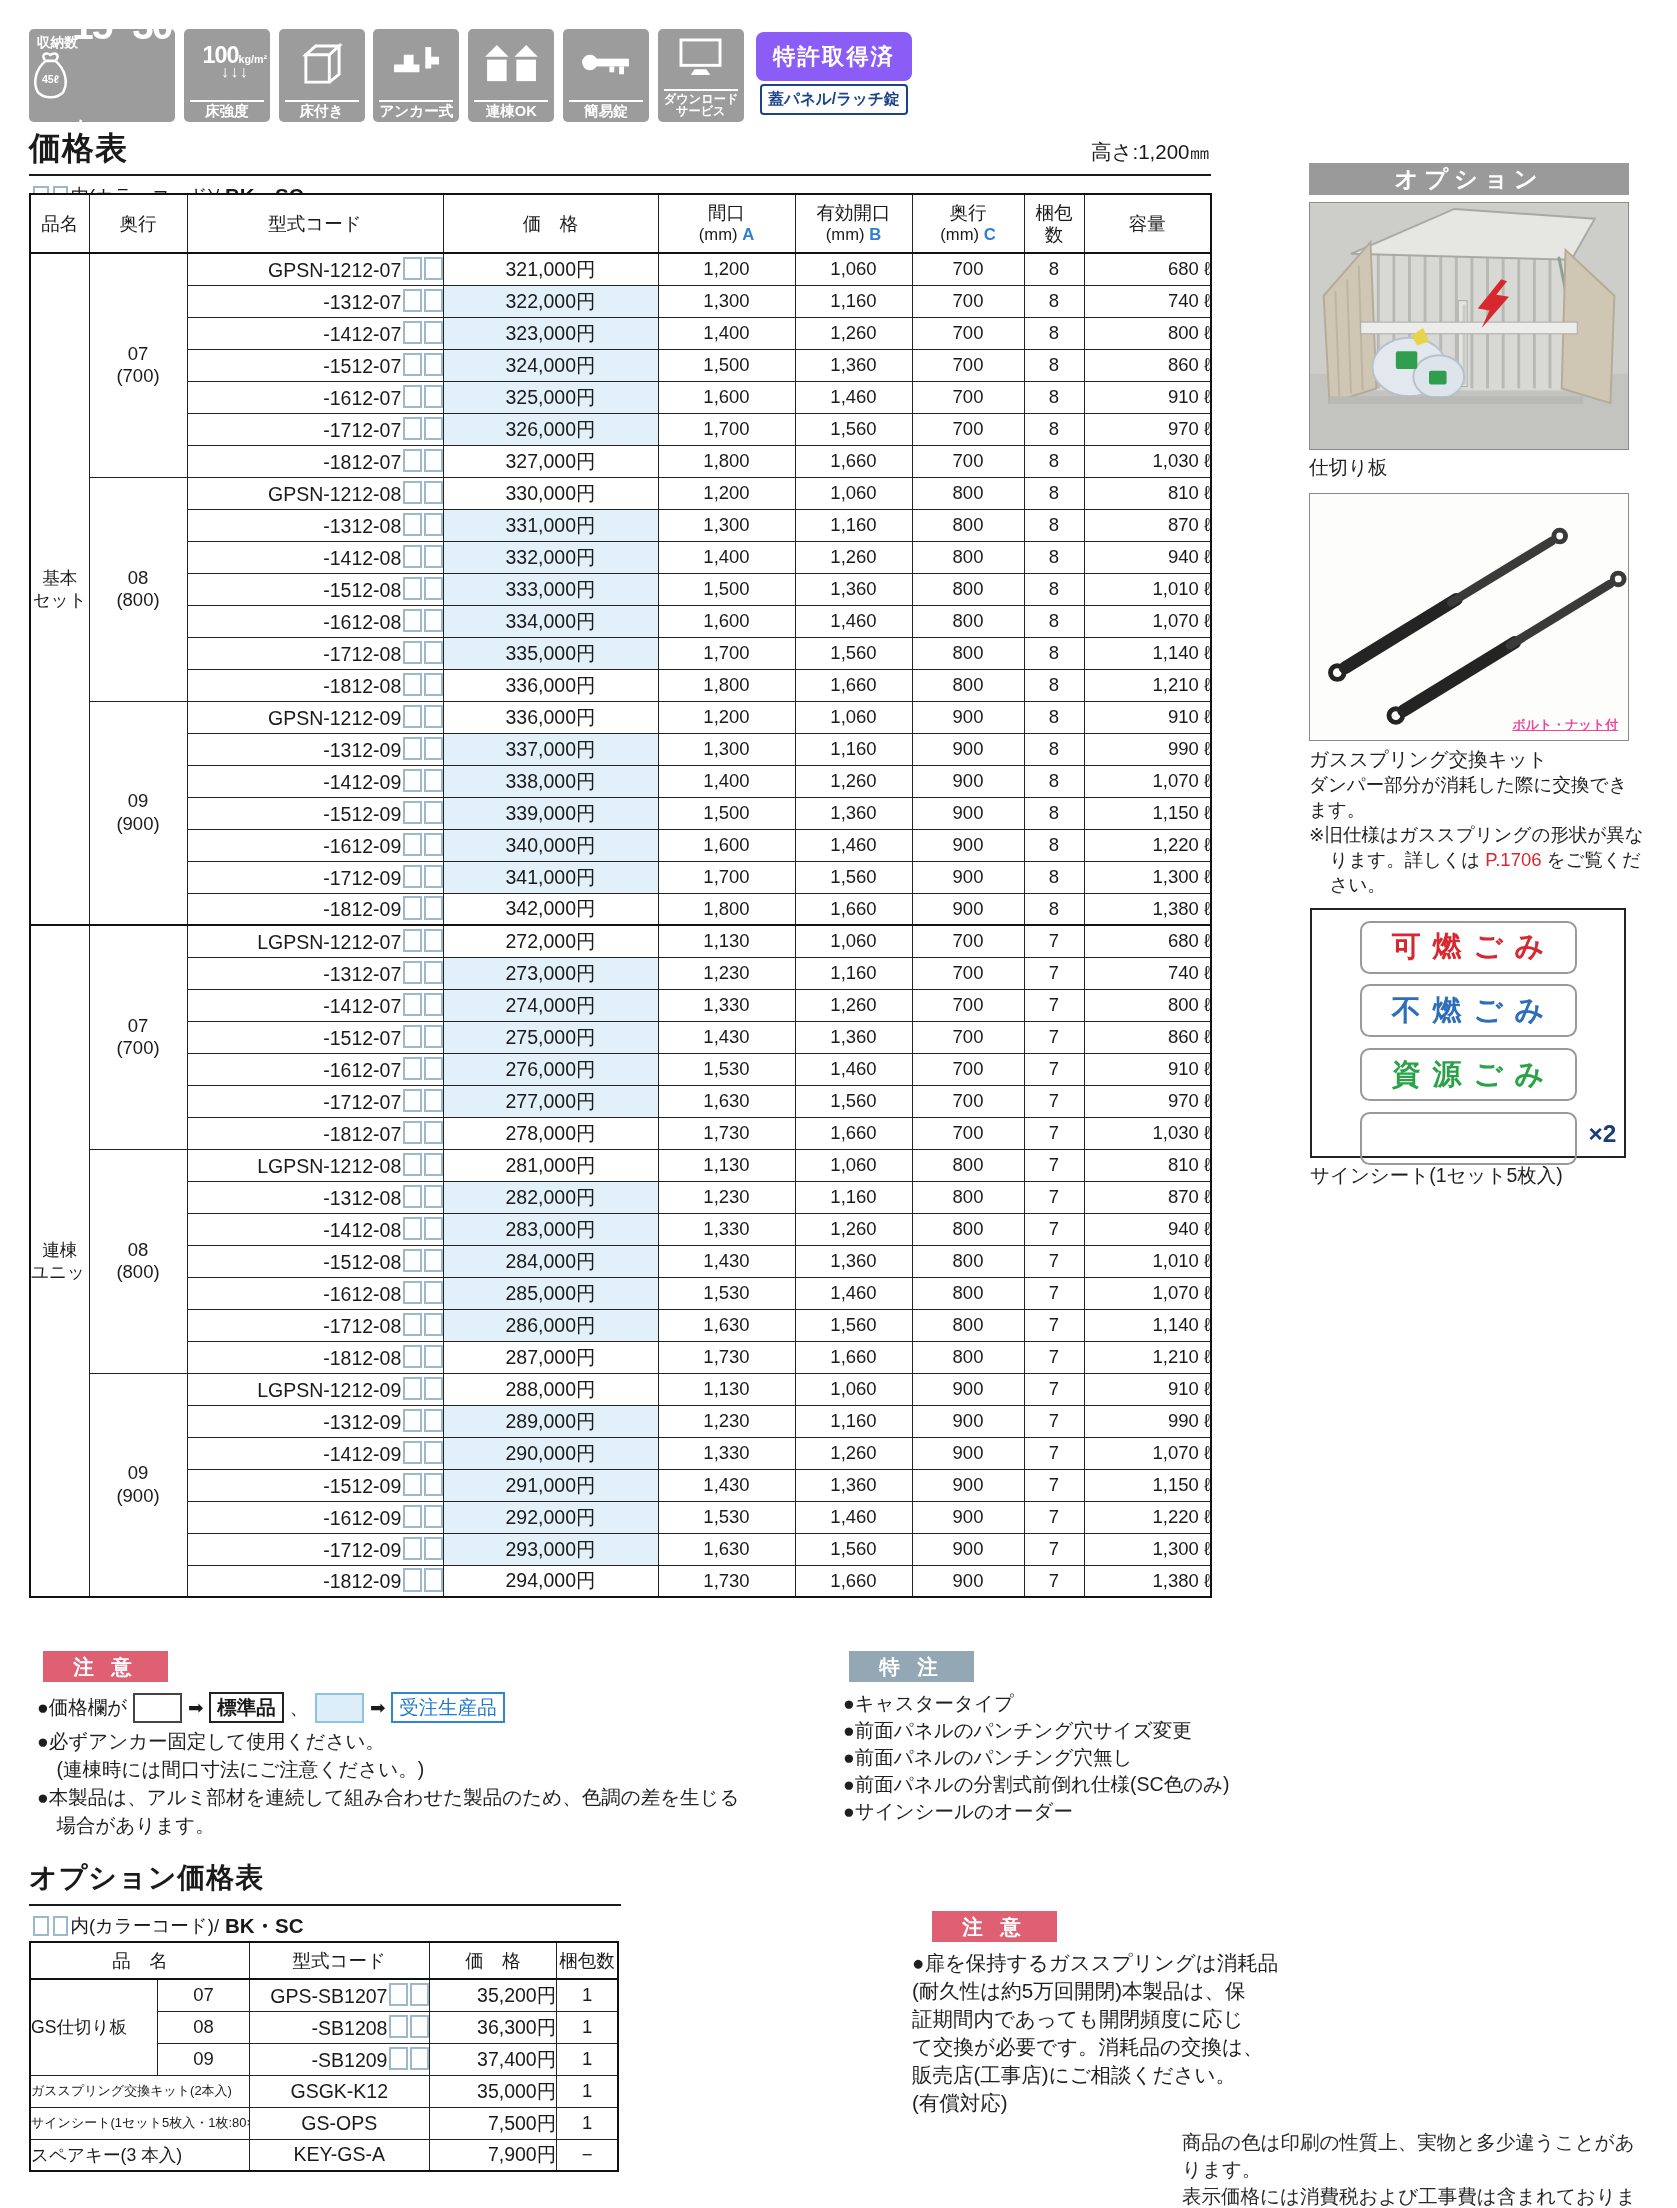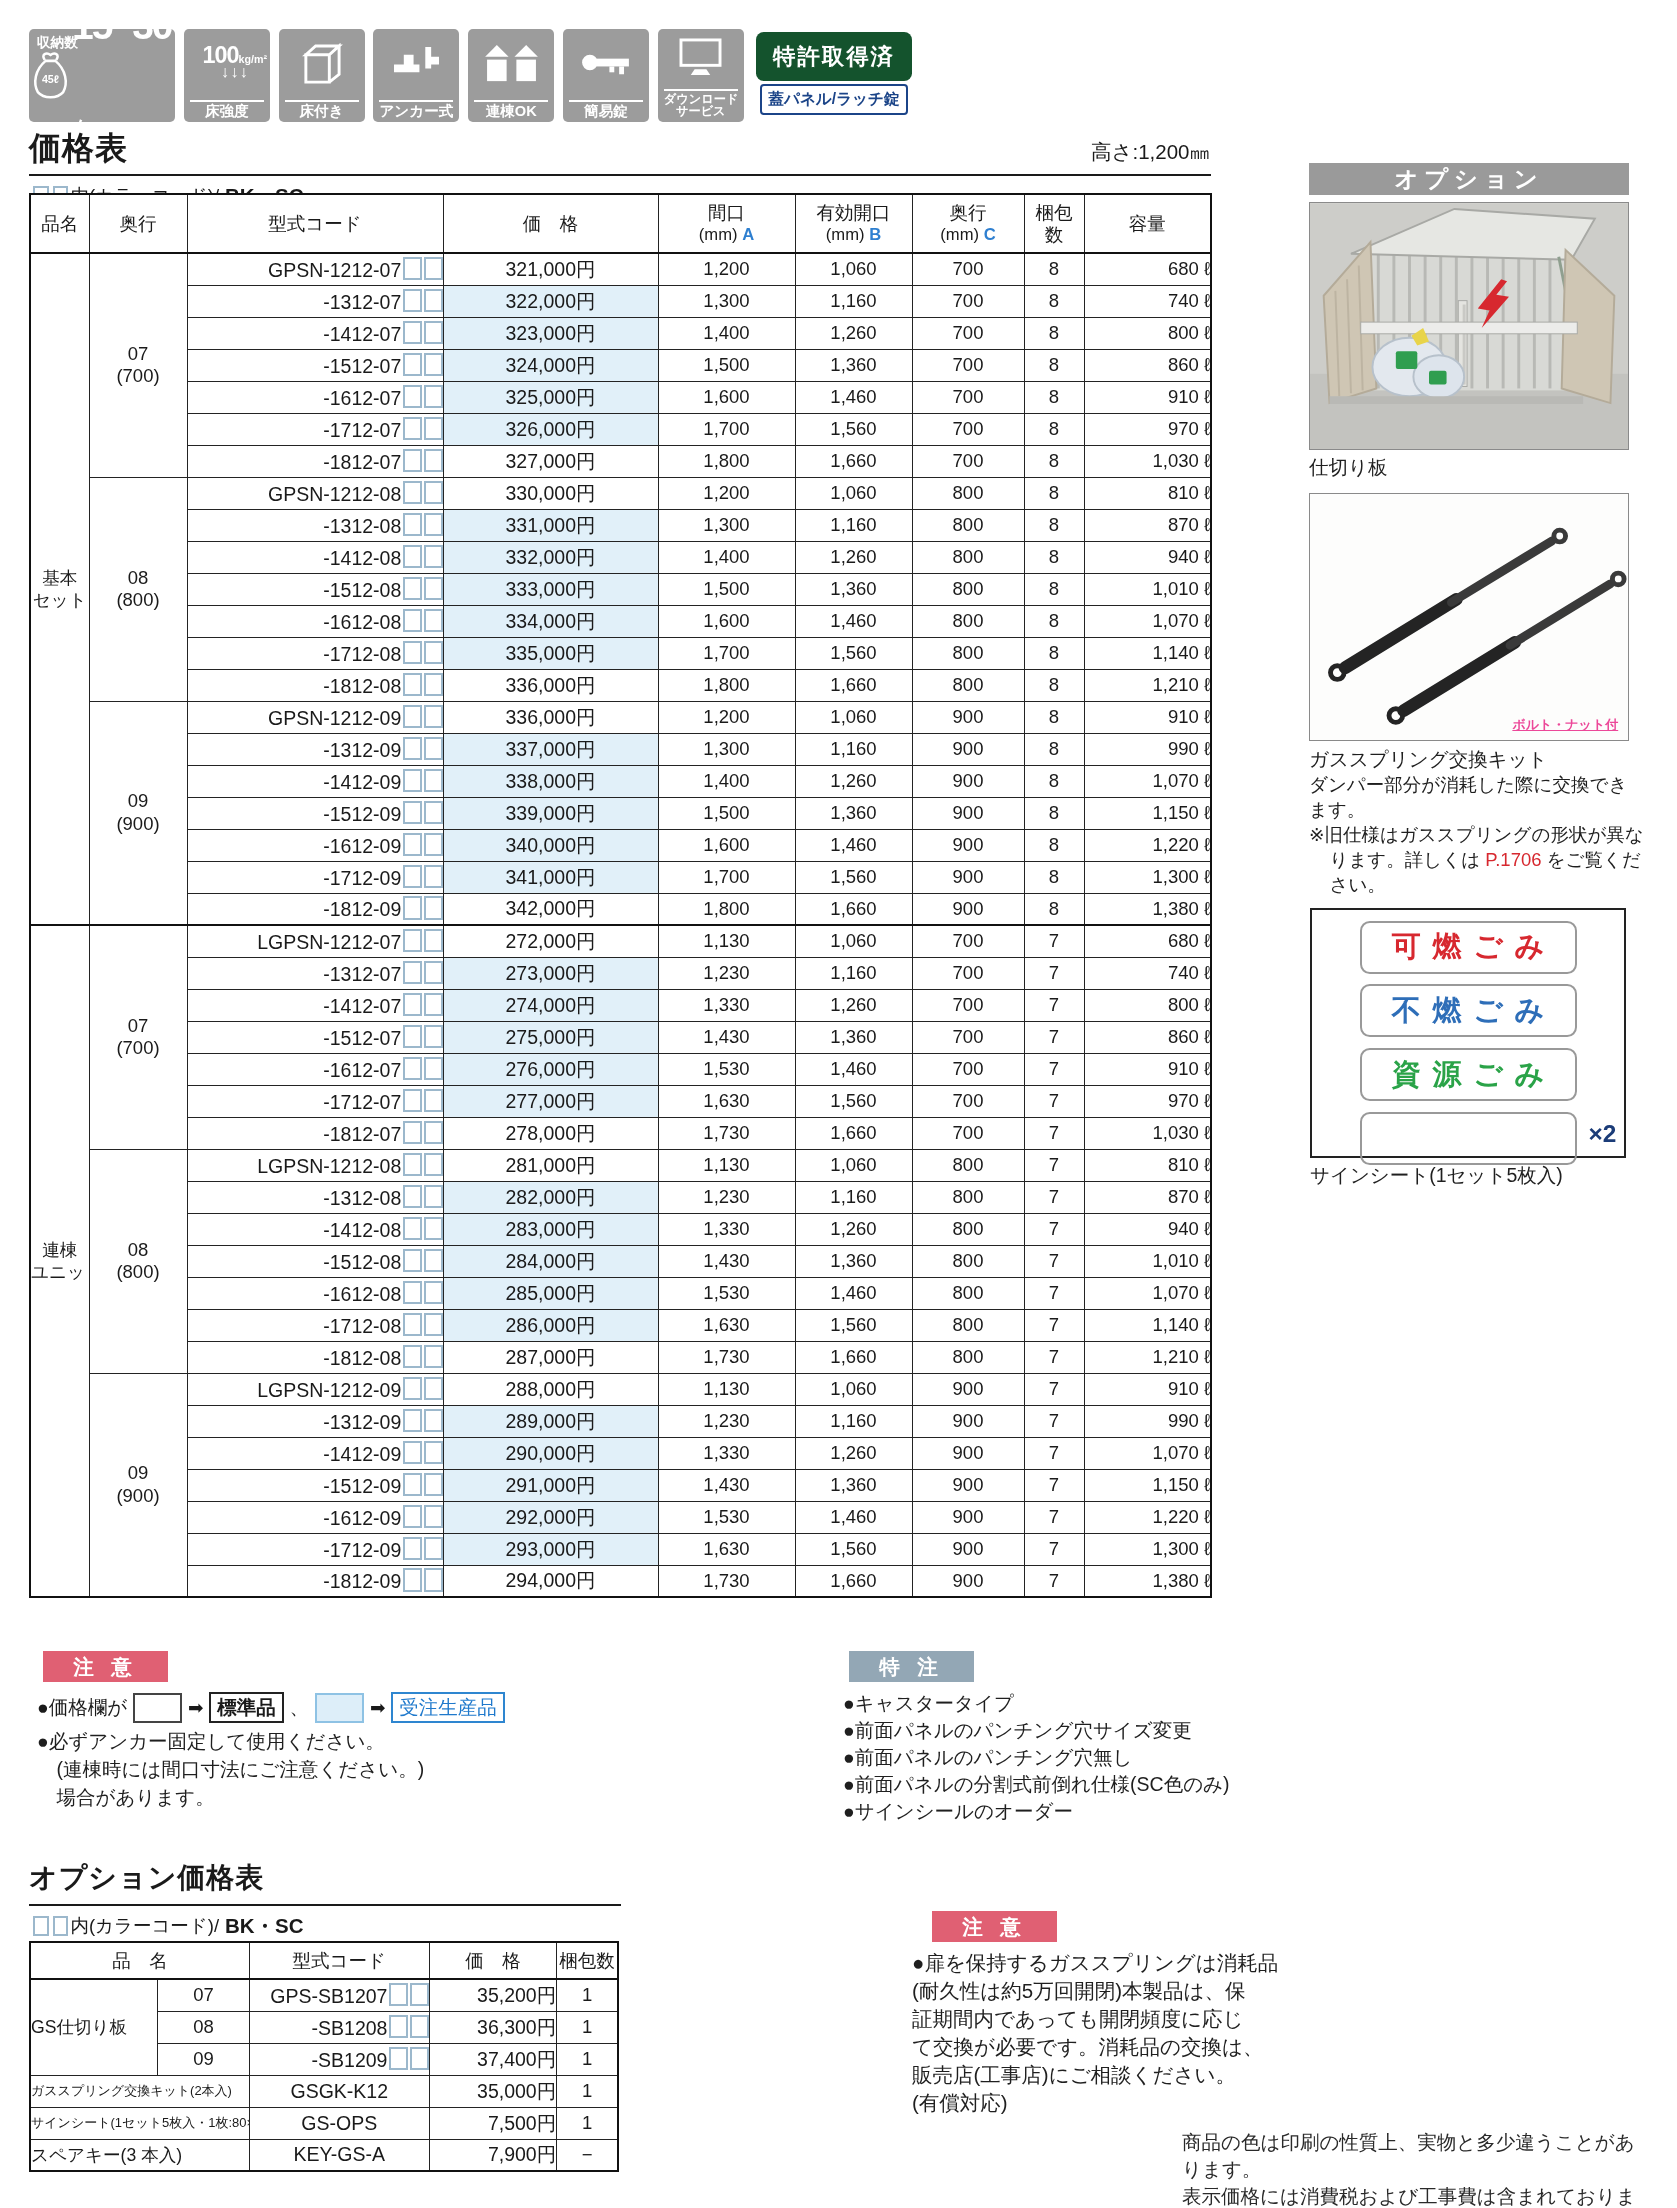--- a/index.html
+++ b/index.html
@@ -15,21 +15,21 @@
   .ic.wide{width:146px;flex-direction:row;justify-content:flex-start;align-items:center;}
   .ic.small{width:86px;}
   .cap-head{position:absolute;top:4.9px;left:7.8px;font-size:13.7px;font-weight:bold;}
   .cap-big{font-size:39px;font-weight:bold;letter-spacing:-2px;line-height:93px;}
   .cap-big .ke{font-size:21.5px;}
   .kg-top{font-size:10.7px;font-weight:bold;line-height:11.7px;text-align:center;}
   .kg-top b{font-size:23.4px;letter-spacing:-1px;}
   .arrs{font-size:16.6px;font-weight:bold;letter-spacing:1px;line-height:13.7px;}
   
   .patent{left:756px;top:32px;width:156px;}
-  .patent .main{background:#14532d;color:#fff;border-radius:7.8px;font-size:22.4px;font-weight:bold;text-align:center;padding:8.8px 0;letter-spacing:2px;}
+  .patent .main{background:#8b5cf6;color:#fff;border-radius:7.8px;font-size:22.4px;font-weight:bold;text-align:center;padding:8.8px 0;letter-spacing:2px;}
   .patent .sub{margin:3.9px auto 0;width:144px;background:#fff;border:2px solid #1b4488;border-radius:3.9px;color:#1b4488;font-size:15.6px;font-weight:bold;text-align:center;padding:2.9px 0;white-space:nowrap;}
 
   
   .h1{font-size:32px;font-weight:bold;letter-spacing:1px;}
   .height-note{font-size:20.5px;text-align:right;}
   .subtitle{border-top:2.9px solid #1a1a1a;padding:5.9px 2px 3.9px;font-size:18.5px;display:flex;align-items:center;gap:2px;}
   .subtitle b{font-size:20.5px;margin-left:3.9px;}
   .sq{display:inline-block;width:14.6px;height:19.5px;background:#fff;border:2px solid #9cb8cc;margin-left:2px;vertical-align:-3.9px;}
   .sq.s{width:11.7px;height:15.6px;vertical-align:-2.9px;}
 
@@ -609,20 +609,21 @@
       <span class="arr">➡</span>
       <span class="box-std">標準品</span>
       <span>、</span>
       <span class="blank-b"></span>
       <span class="arr">➡</span>
       <span class="box-ord">受注生産品</span>
     </div>
     <div class="note-list" id="notes-left-list">
         <div>●必ずアンカー固定して使用ください。</div>
         <div>　(連棟時には間口寸法にご注意ください。)</div>
+        <div>●本製品は、アルミ部材を連続して組み合わせた製品のため、色調の差を生じる</div>
         <div>　場合があります。</div>
       </div>
   </div>
 
   <div class="abs tagbox tag-slate" style="left:843px;top:1651px;">特 注</div>
   <div class="abs note-list" style="left:843px;top:1690px;width:458px;line-height:27px;" id="special-notes-list">
       <div>●キャスタータイプ</div>
       <div>●前面パネルのパンチング穴サイズ変更</div>
       <div>●前面パネルのパンチング穴無し</div>
       <div>●前面パネルの分割式前倒れ仕様(SC色のみ)</div>

